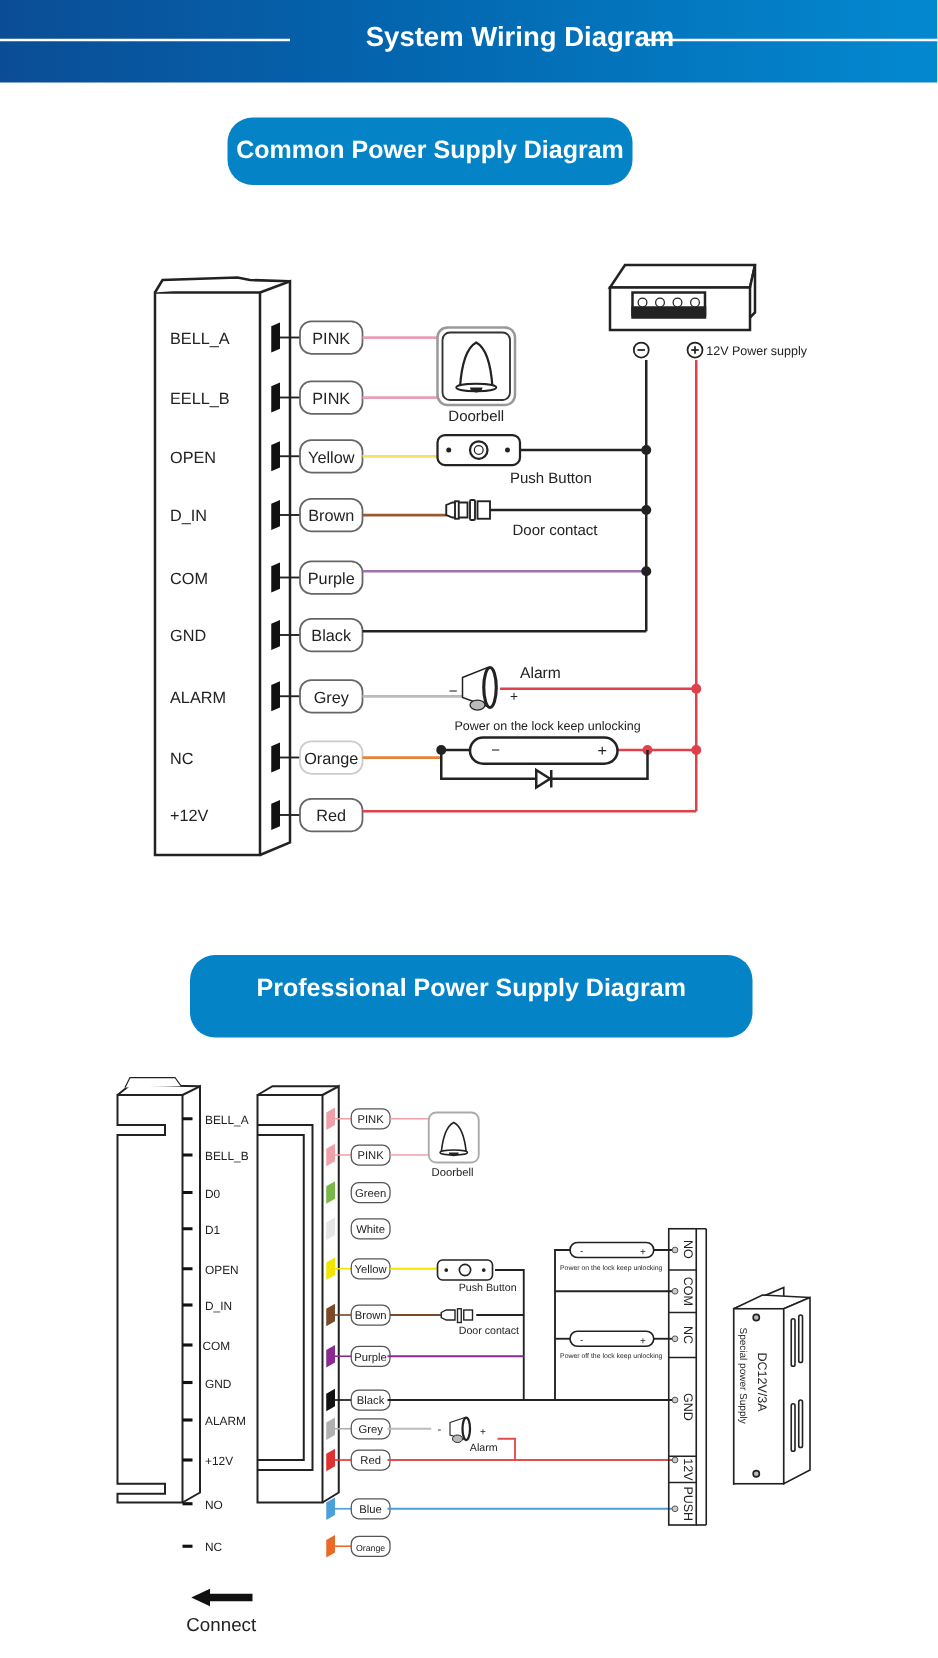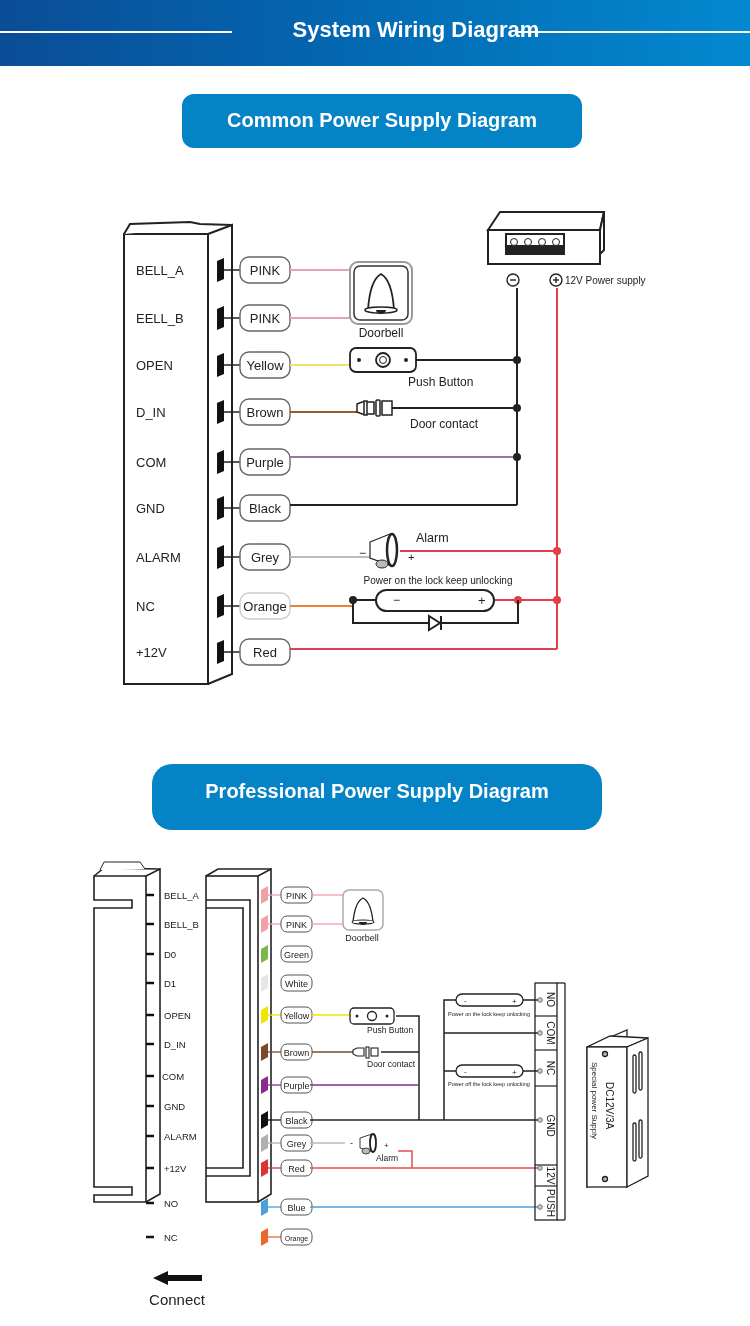--- a/index.html
+++ b/index.html
@@ -5,21 +5,21 @@
   html, body { margin:0; padding:0; background:#ffffff; }
   body { width:750px; height:1326px; position:relative; overflow:hidden; font-family:"Liberation Sans", sans-serif; }
   .header { position:absolute; left:0; top:0; width:750px; height:66px;
     background: linear-gradient(90deg, #0a4d96 0%, #0367b0 45%, #0389d0 100%); }
   .header .line { position:absolute; top:31px; height:2px; background:#ffffff; }
   .header .title { position:absolute; left:0; width:750px; top:17px; text-align:center; color:#fff;
     font-weight:bold; font-size:22px; letter-spacing:0px;padding-left:41px; }
   .header .title span { background:transparent; padding:0 6px; }
   .pill { position:absolute; background:#0483c7; color:#fff; font-weight:bold; font-size:20px;
     border-radius:20px; text-align:center; }
-  .pill1 { left:182px; top:94px; width:400px; height:54px; line-height:52px;border-radius:12px; }
+  .pill1 { left:182px; top:94px; width:324px; height:54px; line-height:52px; }
   .pill2 { left:152px; top:764px; width:450px; height:66px; line-height:54px; }
   svg text { font-family:"Liberation Sans", sans-serif; }
   #diag1, #diag2 { position:absolute; left:0; }
   #diag1 { top:200px; }
   #diag2 { top:840px; }
 </style>
 </head>
 <body>
 
 <div class="header">

